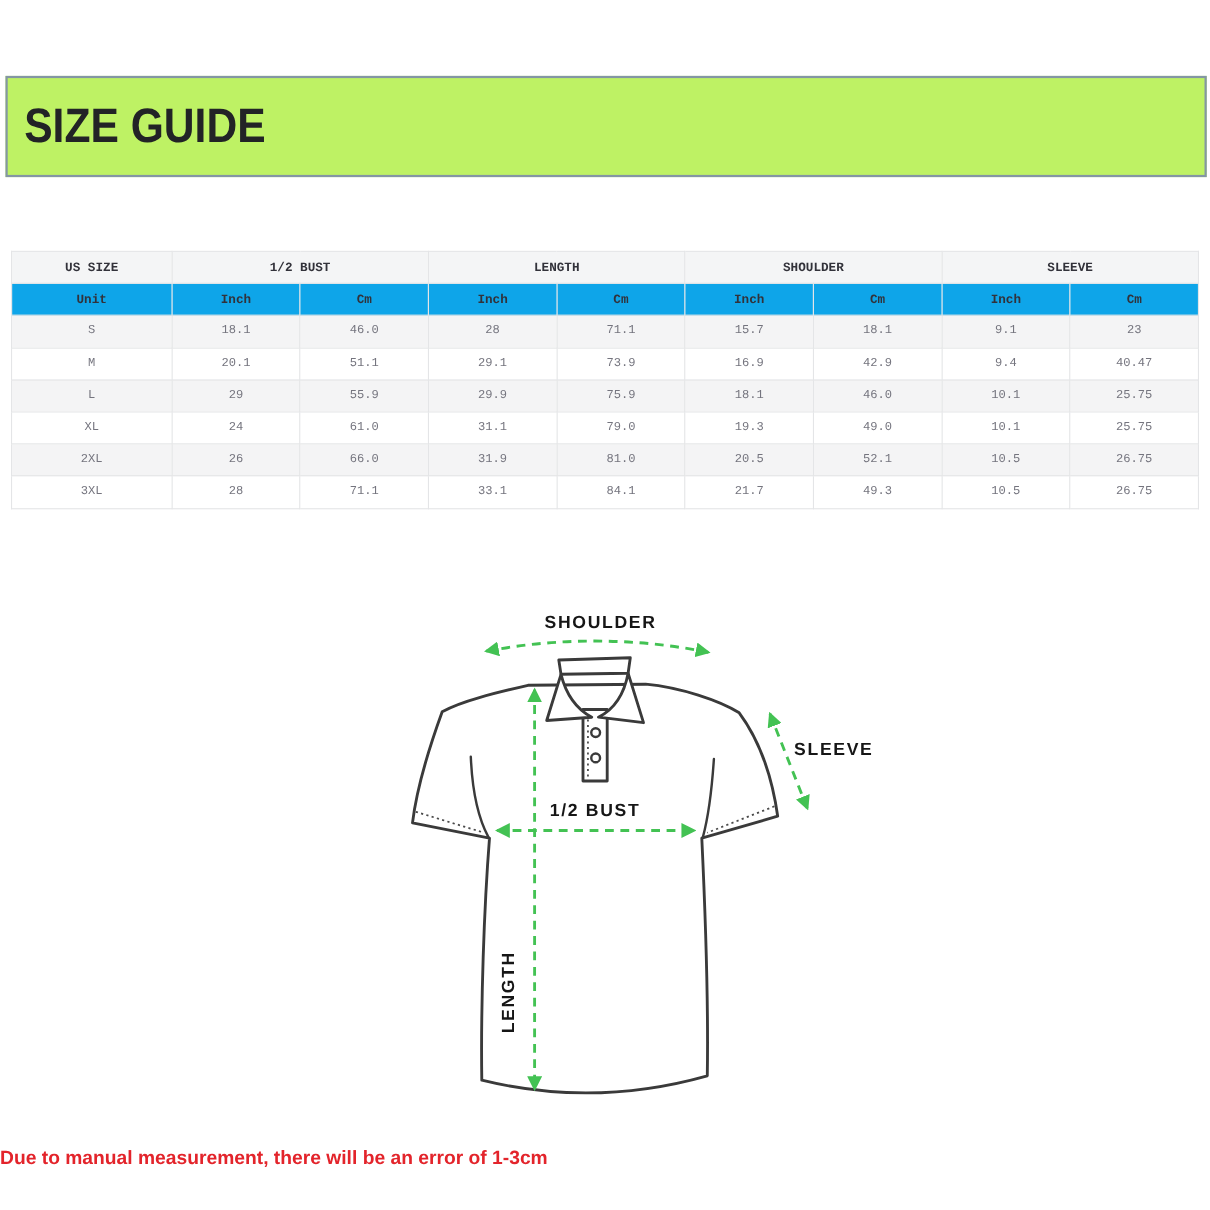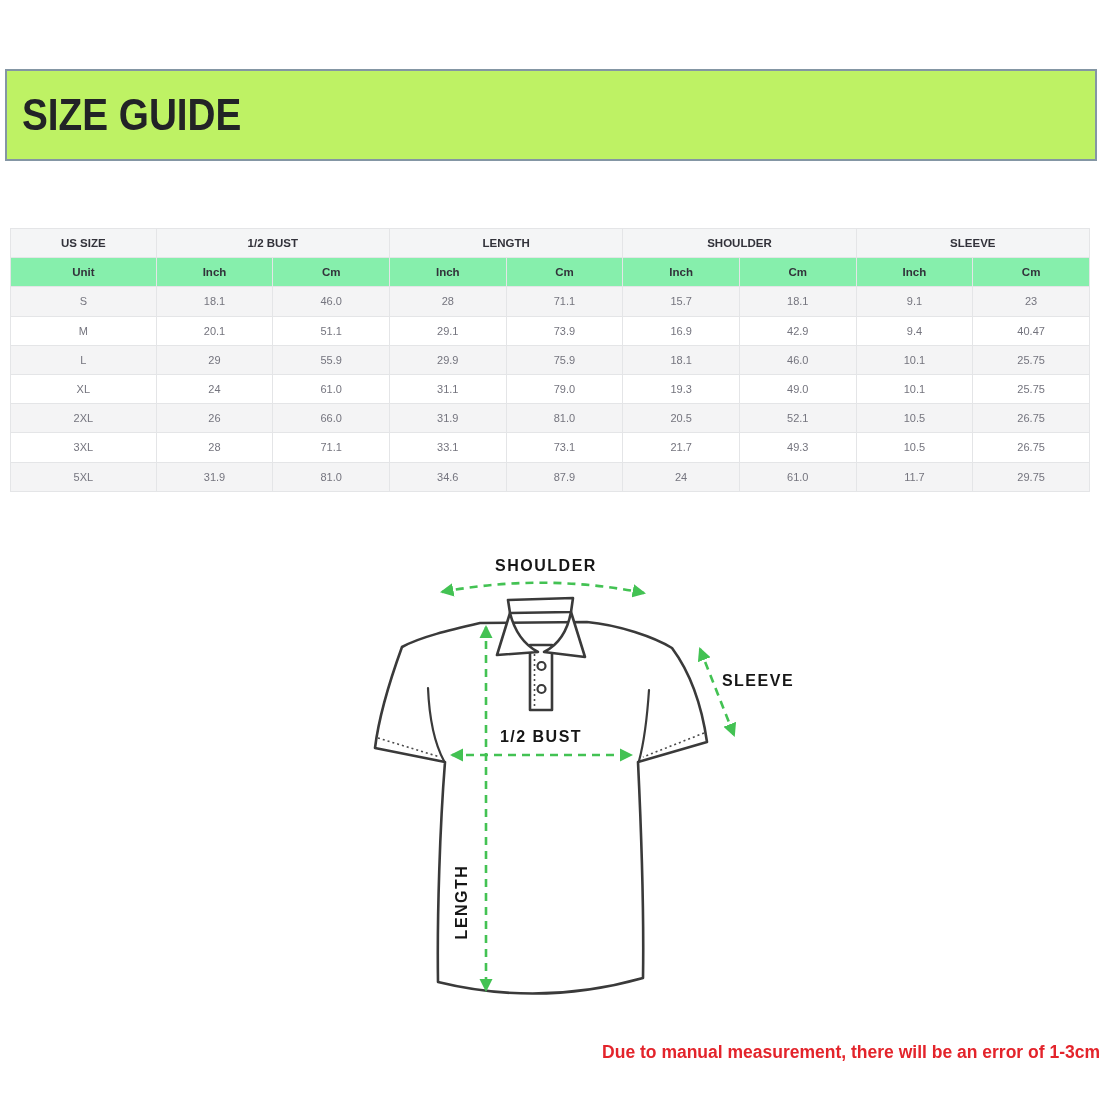--- a/index.html
+++ b/index.html
@@ -8,43 +8,43 @@
 
   
   .banner{position:absolute;left:5px;top:37px;width:1088px;height:88px;
           background:#bef264;border:2px solid #8496a4;
           display:flex;align-items:center;margin-top:32px;}
   .banner h1{margin:0;font-size:44px;font-weight:800;color:#222326;
              letter-spacing:0px;display:inline-block;transform:scaleX(.88);}
 
   
   .size-table{position:absolute;left:10px;top:228px;width:1080px;
-              border-collapse:collapse;table-layout:fixed;}
+              border-collapse:collapse;table-layout:fixed;font-family:Liberation Mono, monospace;}
   .size-table th,.size-table td{border:1px solid #e4e5e7;height:28.2px;
               text-align:center;vertical-align:middle;padding:0;}
   .size-table th{font-size:11.5px;font-weight:700;color:#32323a;}
   .size-table td{font-size:11px;font-weight:400;color:#74747e;}
   .size-table thead tr:first-child{background:#f4f5f6;}
-  .size-table thead tr:nth-child(2){background:#86efac;}
+  .size-table thead tr:nth-child(2){background:#0ea5e9;}
   .size-table tbody tr:nth-child(odd){background:#f4f4f5;}
   .size-table tbody tr:nth-child(even){background:#ffffff;}
 
   
   .diagram{position:absolute;left:370px;top:545px;width:450px;height:485px;}
   .shirt-line{fill:#ffffff;stroke:#3a3a3a;stroke-width:2.6;
               stroke-linejoin:round;stroke-linecap:round;}
   .seam{fill:none;stroke:#3a3a3a;stroke-width:2.2;stroke-linecap:round;}
   .stitch{fill:none;stroke:#4a4a4a;stroke-width:1.6;stroke-dasharray:2 3;}
   .measure{fill:none;stroke:#43c253;stroke-width:2.6;stroke-dasharray:8 6;
            stroke-linecap:butt;}
   .diag-label{font-family:"Liberation Sans",sans-serif;font-size:16px;
               font-weight:700;fill:#161616;letter-spacing:1.5px;}
 
   
-  .note{position:absolute;left:0;top:1042px;width:1100px;text-align:right;
+  .note{position:absolute;left:0;top:1042px;width:1100px;text-align:left;
         font-size:17.5px;font-weight:700;color:#e3242b;}
 </style>
 </head>
 <body>
 
 <div class="banner">
   <h1>SIZE GUIDE</h1>
 </div>
 
 <table class="size-table" id="size-table">
@@ -133,36 +133,25 @@
         <td>20.5</td>
         <td>52.1</td>
         <td>10.5</td>
         <td>26.75</td>
       </tr>
       <tr>
         <td>3XL</td>
         <td>28</td>
         <td>71.1</td>
         <td>33.1</td>
-        <td>73.1</td>
+        <td>84.1</td>
         <td>21.7</td>
         <td>49.3</td>
         <td>10.5</td>
         <td>26.75</td>
-      </tr>
-      <tr>
-        <td>5XL</td>
-        <td>31.9</td>
-        <td>81.0</td>
-        <td>34.6</td>
-        <td>87.9</td>
-        <td>24</td>
-        <td>61.0</td>
-        <td>11.7</td>
-        <td>29.75</td>
       </tr>
     </tbody>
 </table>
 
 <div class="diagram">
   <svg width="450" height="485" viewBox="0 0 450 485" xmlns="http://www.w3.org/2000/svg">
     <defs>
       <marker id="ah" viewBox="0 0 10 10" refX="8.5" refY="5" markerWidth="5.2" markerHeight="5.2" orient="auto-start-reverse">
         <path d="M0,0 L10,5 L0,10 z" fill="#43c253"></path>
       </marker>

